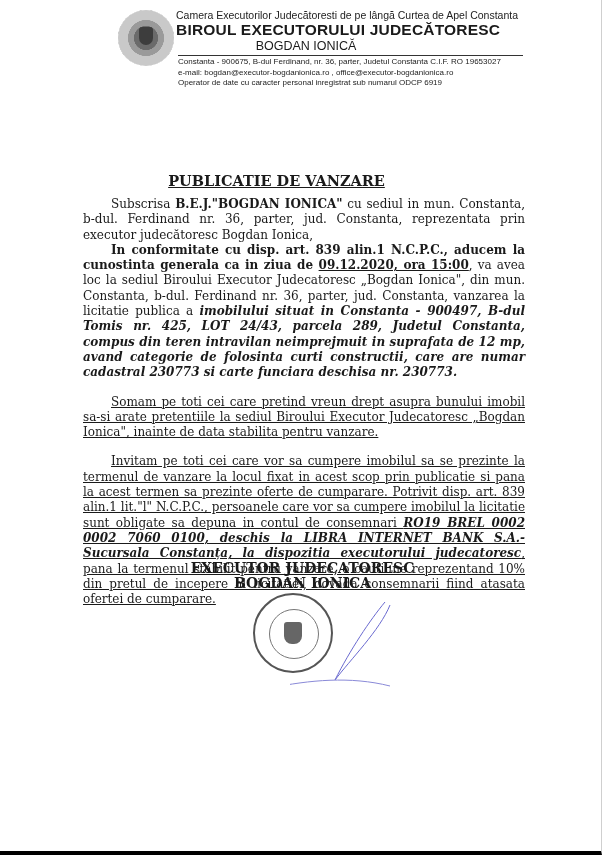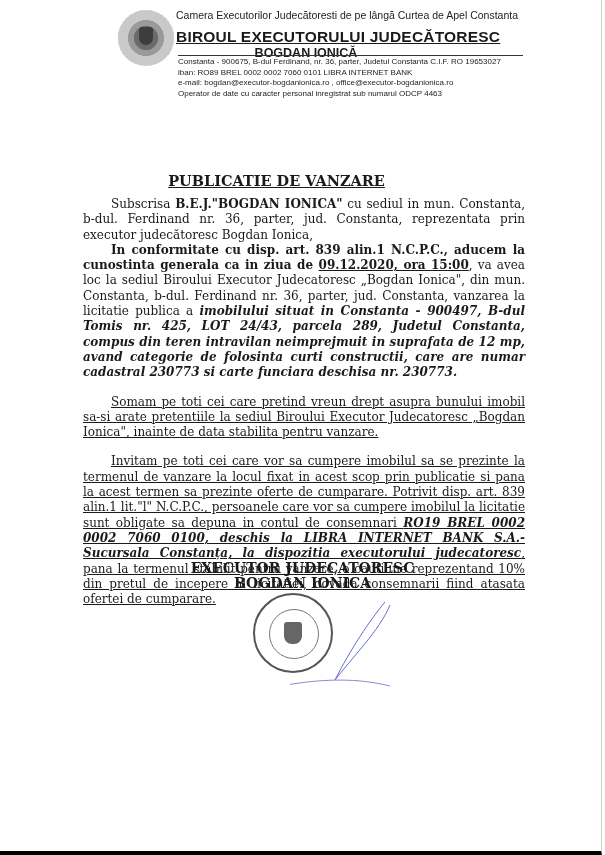--- a/index.html
+++ b/index.html
@@ -2,22 +2,22 @@
 <html><head>
 <meta charset="utf-8">
 <style>
   html, body { margin:0; padding:0; background:#ffffff; }
   body { width:605px; height:855px; position:relative; overflow:hidden; font-family:"DejaVu Serif", serif; color:#1a1a1a; }
   .page { position:absolute; left:0; top:0; width:601px; height:851px; border-right:1px solid #cfcfcf; border-bottom:4px solid #000000; background:#fff; }
   .logo { position:absolute; left:118px; top:10px; width:56px; height:56px; border-radius:50%; background:radial-gradient(circle,#6b6b6b 0 30%,#9a9a9a 31% 45%,#c9c9c9 46% 70%,#8a8a8a 71% 74%,#e0e0e0 75%); }
   .logo .crest { position:absolute; left:21px; top:17px; width:14px; height:18px; background:#3d3d3d; border-radius:3px 3px 7px 7px; }
   .hdr { position:absolute; left:176px; top:9px; width:260px; font-family:"Liberation Sans", sans-serif; text-align:center; }
   .hdr .l1 { font-size:10.5px; color:#222; white-space:nowrap; }
-  .hdr .l2 { font-size:15.5px; font-weight:bold; letter-spacing:0.2px; white-space:nowrap; margin-top:7px;text-decoration:underline; }
-  .hdr .l3 { font-size:12.5px; font-weight:bold; margin-top:0px; }
+  .hdr .l2 { font-size:15.5px; font-weight:bold; letter-spacing:0.2px; white-space:nowrap; margin-top:0px; }
+  .hdr .l3 { font-size:12.5px; font-weight:normal; margin-top:0px; }
   .hdr-line { position:absolute; left:178px; top:55px; width:345px; height:1px; background:#333; }
   .contact { position:absolute; left:178px; top:57px; width:348px; font-family:"Liberation Sans", sans-serif; font-size:8px; line-height:10.5px; text-align:left; color:#222; }
   .contact div { white-space:nowrap; }
   .title { position:absolute; left:0; width:553px; top:172px; text-align:center; font-size:14.5px; font-weight:bold; }
   .title span { text-decoration:underline; }
   .body { position:absolute; left:83px; top:197px; width:442px; font-size:12px; line-height:15.3px; text-align:justify; }
   .body p { margin:0; text-indent:28px; }
   .body .gap { margin-top:14px;text-decoration:underline; }
   .b { font-weight:bold; }
   .bi { font-weight:bold; font-style:italic; }
@@ -38,23 +38,22 @@
     </div>
 
   <div class="hdr">
     <div class="l1">Camera Executorilor Judecătoresti de pe lângă Curtea de Apel Constanta</div>
     <div class="l2">BIROUL EXECUTORULUI JUDECĂTORESC</div>
     <div class="l3">BOGDAN IONICĂ</div>
   </div>
   <div class="hdr-line"></div>
   <div class="contact">
     <div>Constanta - 900675, B-dul Ferdinand, nr. 36, parter, Judetul Constanta    C.I.F. RO 19653027</div>
-    <div>iban: RO89 BREL 0002 0002 7060 0101    LIBRA INTERNET BANK</div>
     <div>e-mail: bogdan@executor-bogdanionica.ro ,  office@executor-bogdanionica.ro</div>
-    <div>Operator de date cu caracter personal inregistrat sub numarul ODCP 4463</div>
+    <div>Operator de date cu caracter personal inregistrat sub numarul ODCP 6919</div>
   </div>
 
   <div class="title"><span>PUBLICATIE DE VANZARE</span></div>
 
   <div class="body">
     <p><span>Subscrisa </span><span class="b">B.E.J."BOGDAN IONICA"</span><span> cu sediul in mun. Constanta, b-dul. Ferdinand nr. 36, parter, jud. Constanta, reprezentata prin executor judecătoresc Bogdan Ionica,</span></p>
     <p><span class="b">In conformitate cu disp. art. 839 alin.1 N.C.P.C., aducem la cunostinta generala ca in ziua de </span><span class="b u">09.12.2020, ora 15:00</span><span>, va avea loc la sediul Biroului Executor Judecatoresc „Bogdan Ionica", din mun. Constanta, b-dul. Ferdinand nr. 36, parter, jud. Constanta, vanzarea la licitatie publica a </span><span class="bi">imobilului situat in Constanta - 900497, B-dul Tomis nr. 425, LOT 24/43, parcela 289, Judetul Constanta, compus din teren intravilan neimprejmuit in suprafata de 12 mp, avand categorie de folosinta curti constructii, care are numar cadastral 230773 si carte funciara deschisa nr. 230773.</span></p>
     <p class="gap">Somam pe toti cei care pretind vreun drept asupra bunului imobil sa-si arate pretentiile la sediul Biroului Executor Judecatoresc „Bogdan Ionica", inainte de data stabilita pentru vanzare.</p>
     <p class="gap"><span>Invitam pe toti cei care vor sa cumpere imobilul sa se prezinte la termenul de vanzare la locul fixat in acest scop prin publicatie si pana la acest termen sa prezinte oferte de cumparare. Potrivit disp. art. 839 alin.1 lit."l" N.C.P.C., persoanele care vor sa cumpere imobilul la licitatie sunt obligate sa depuna in contul de consemnari </span><span class="bi">RO19 BREL 0002 0002 7060  0100, deschis la LIBRA INTERNET BANK S.A.-Sucursala Constanța, la dispozitia executorului judecatoresc</span><span>, pana la termenul stabilit pentru vanzare, o cautiune reprezentand 10% din pretul de incepere al licitatiei, dovada consemnarii fiind atasata ofertei de cumparare.</span></p>
   </div>

